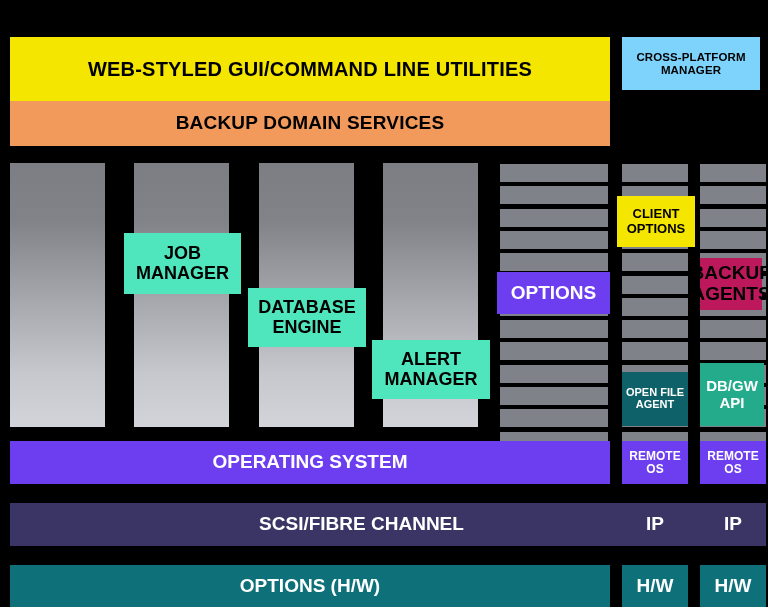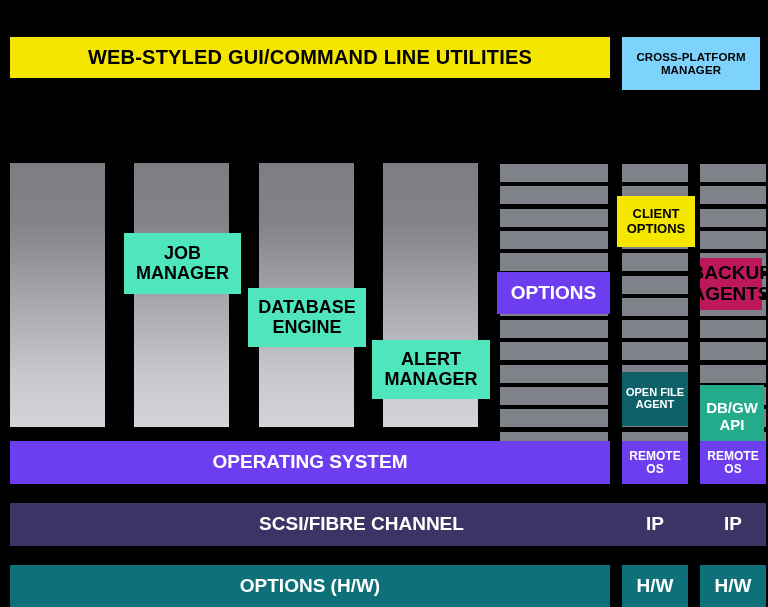--- a/index.html
+++ b/index.html
@@ -26,39 +26,40 @@
   
   .stripecol{position:absolute;}
   .stripe{position:absolute;left:0;right:0;height:18px;background:#808289;}
 
   
   .lbl-teal{background:#4fe6bd;color:#000;font-size:18px;}
   .lbl-yellow{background:#f5e600;color:#000;font-size:13px;}
   .lbl-amber{background:#be185d;color:#000;font-size:19px;}
   .lbl-purple{background:#6c3ef0;color:#fff;font-size:19px;}
   .lbl-darkteal{background:#0e6168;color:#fff;font-size:11px;}
-  .lbl-green{background:#23ab8c;color:#fff;font-size:15px;margin-top:22px;}
+  .lbl-green{background:#23ab8c;color:#fff;font-size:15px;}
 
   
   .layer-os{background:#6c3ef0;color:#fff;font-size:19px;}
   .layer-scsi{background:#3b3566;color:#fff;font-size:19px;}
   .layer-hw{background:#0e7078;color:#fff;font-size:19px;}
   .small-os{background:#6c3ef0;color:#fff;font-size:12px;}
   .small-ip{background:#3b3566;color:#fff;font-size:19px;}
   .small-hw{background:#0e7078;color:#fff;font-size:19px;}
 </style>
 </head>
 <body>
 
 <div id="stage">
 
-  <div class="box banner-yellow" style="left:10px;top:37px;width:600px;height:41px;">WEB-STYLED GUI/COMMAND LINE UTILITIES</div>
+  <div class="box banner-yellow" style="left:10px;top:37px;width:600px;height:66px;">WEB-STYLED GUI/COMMAND LINE UTILITIES</div>
 
   <div class="box cpm" style="left:622px;top:37px;width:138px;height:53px;">CROSS-PLATFORM MANAGER</div>
 
+  <div class="box banner-orange" style="left:10px;top:101px;width:600px;height:45px;">BACKUP DOMAIN SERVICES</div>
 
   <div class="gradcol" style="left:10px;top:163px;width:95px;height:264px;"></div>
   <div class="gradcol" style="left:134px;top:163px;width:95px;height:264px;"></div>
   <div class="gradcol" style="left:259px;top:163px;width:95px;height:264px;"></div>
   <div class="gradcol" style="left:383px;top:163px;width:95px;height:264px;"></div>
 
   <div class="stripecol" id="stripes-1" style="left:500px;top:163px;width:108px;height:264px;">
       <div class="stripe" style="top: 1px;"></div>
       <div class="stripe" style="top: 23.3px;"></div>
       <div class="stripe" style="top: 45.6px;"></div>

